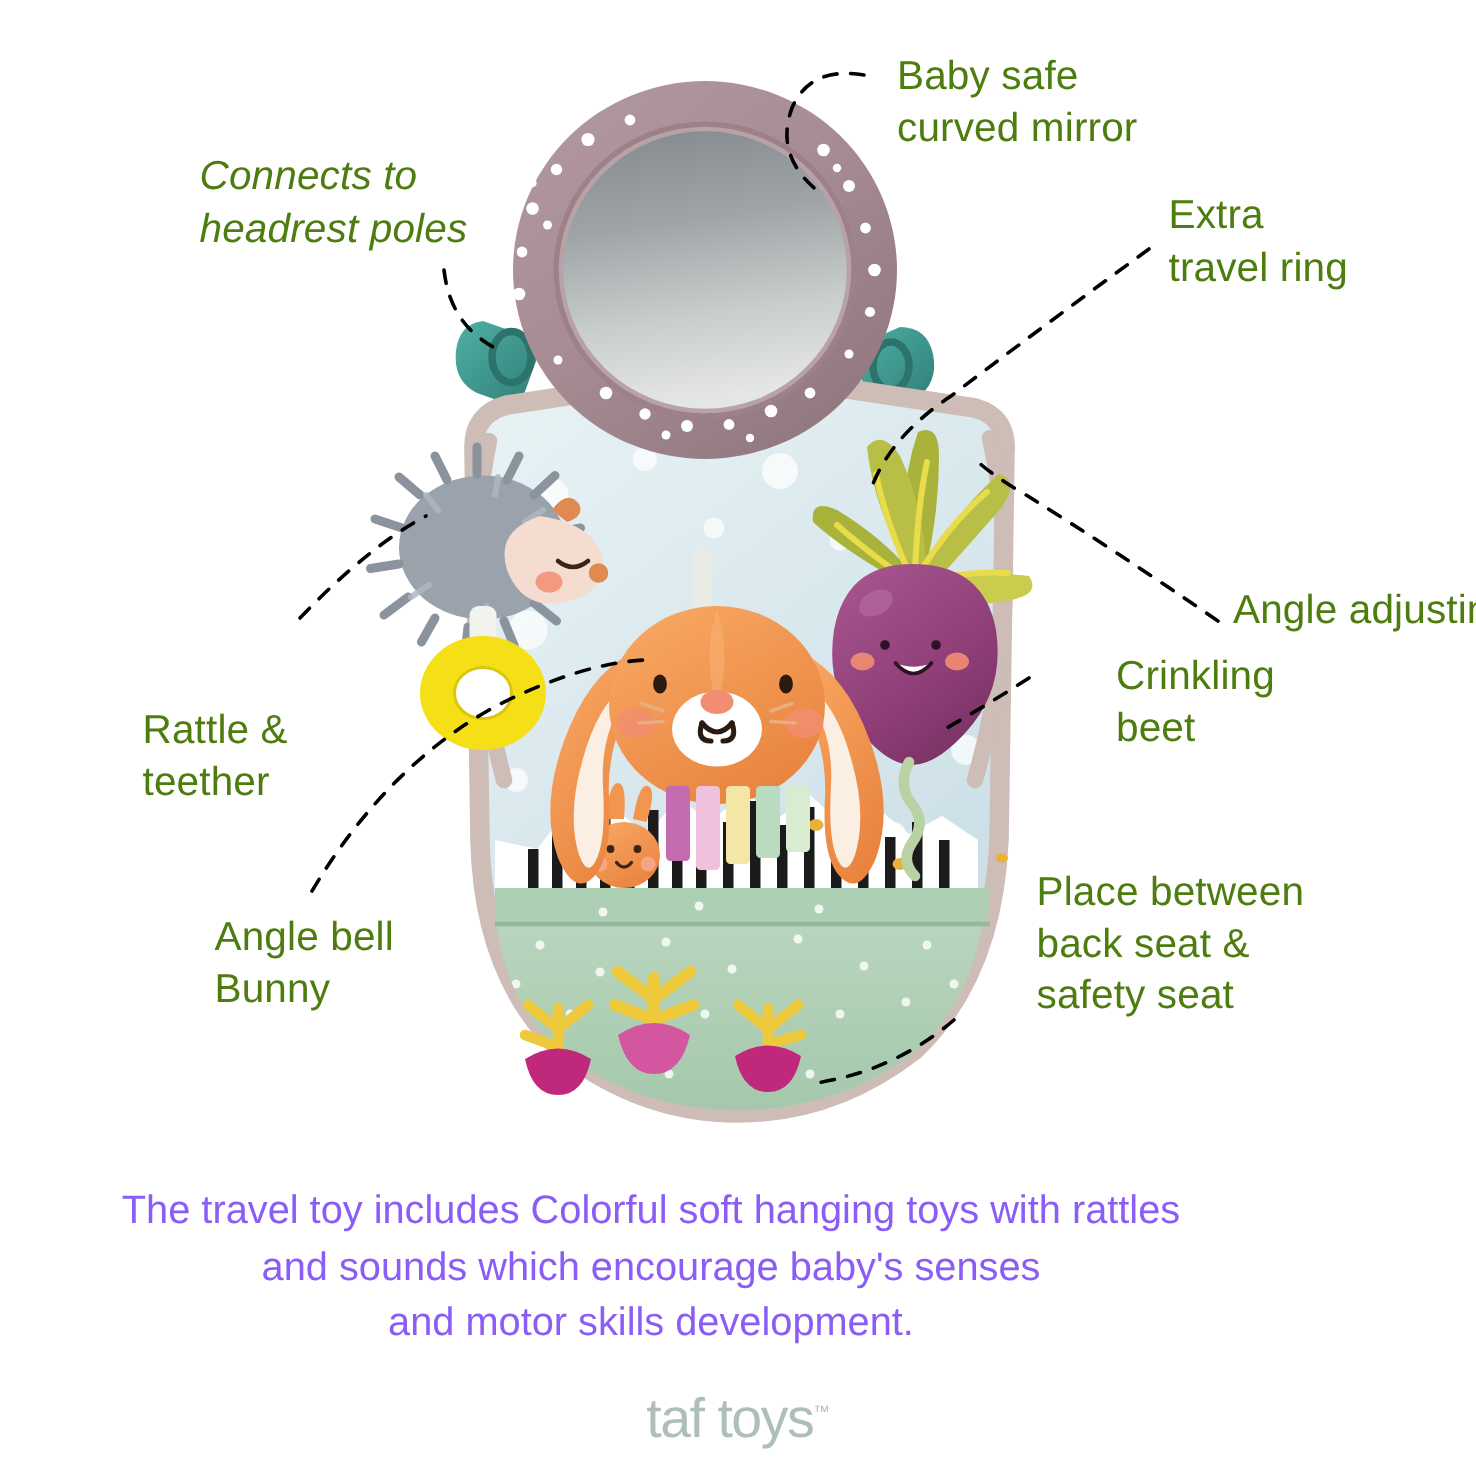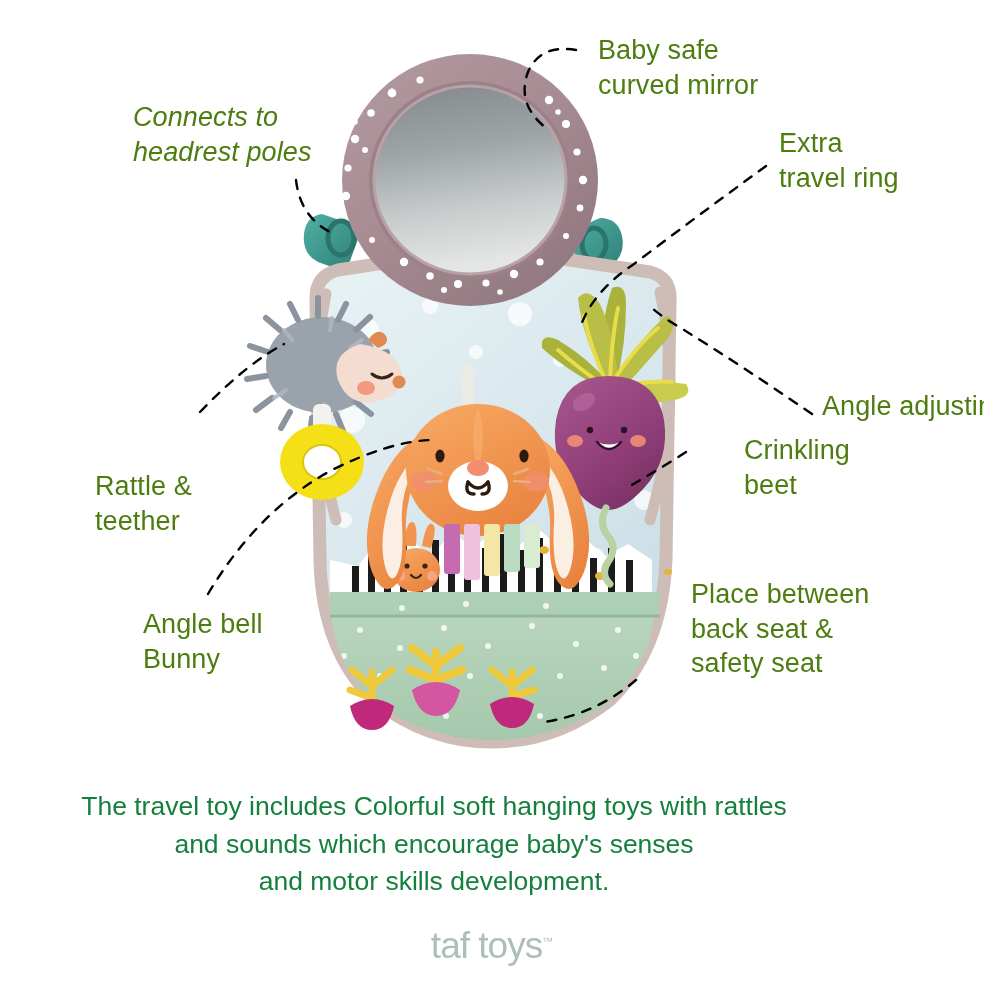--- a/index.html
+++ b/index.html
@@ -31,21 +31,21 @@
 
   
   #caption {
     position: absolute;
     left: 0;
     top: 788px;
     width: 868px;
     text-align: center;
     font-size: 26.5px;
     line-height: 1.42;
-    color: #15803d;
+    color: #8b5cf6;
     font-family: "Liberation Sans", sans-serif;
     white-space: pre-line;
   }
 
   
   #logo {
     position: absolute;
     left: 0;
     top: 925px;
     width: 984px;

